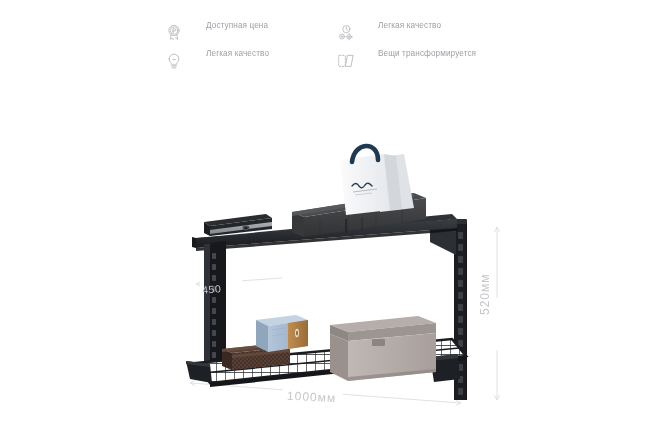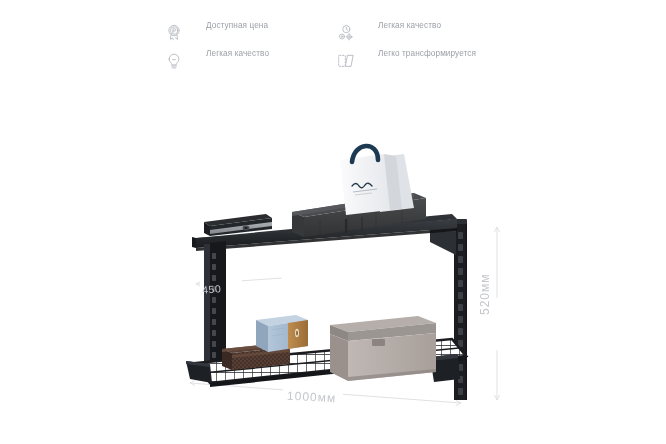--- a/index.html
+++ b/index.html
@@ -138,21 +138,21 @@
     <span class="feature-label">Легкая качество</span>
   </div>
 
   <div class="feature">
     <span class="feature-icon">
       <svg viewBox="0 0 24 24" width="20" height="20" fill="none" stroke="currentColor" stroke-width="1.15" stroke-linecap="round" stroke-linejoin="round">
         <rect x="3.2" y="5.2" width="8.0" height="13.2" rx="0.6" stroke-dasharray="1.8 1.8"></rect>
         <path d="M14.2 5.2h6.4l-2.6 13.2h-6.4z"></path>
       </svg>
     </span>
-    <span class="feature-label">Легко трансформируется</span>
+    <span class="feature-label">Вещи трансформируется</span>
   </div>
 
 
 </div>
 
 <div class="scene">
 
   <svg width="666" height="324" viewBox="0 0 666 324">
     <defs>
       <linearGradient id="gTopShelf" x1="0" y1="0" x2="0" y2="1">

